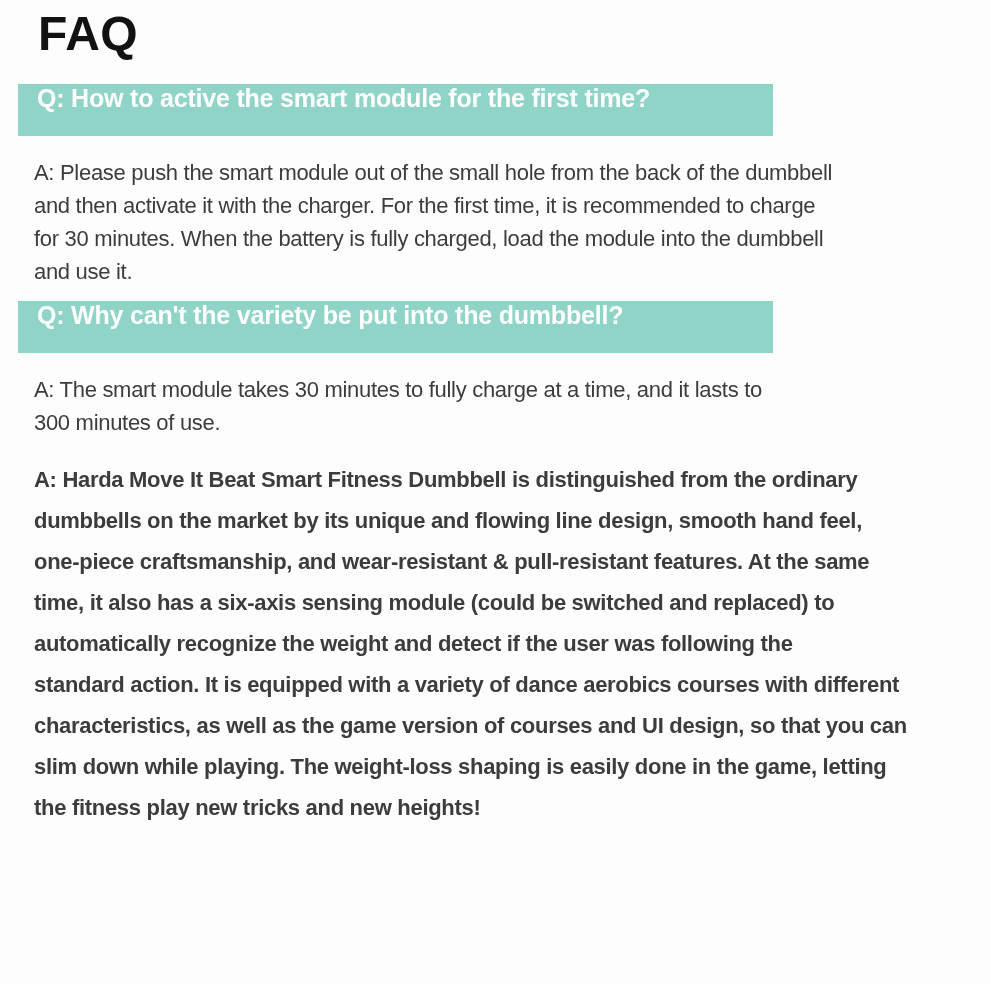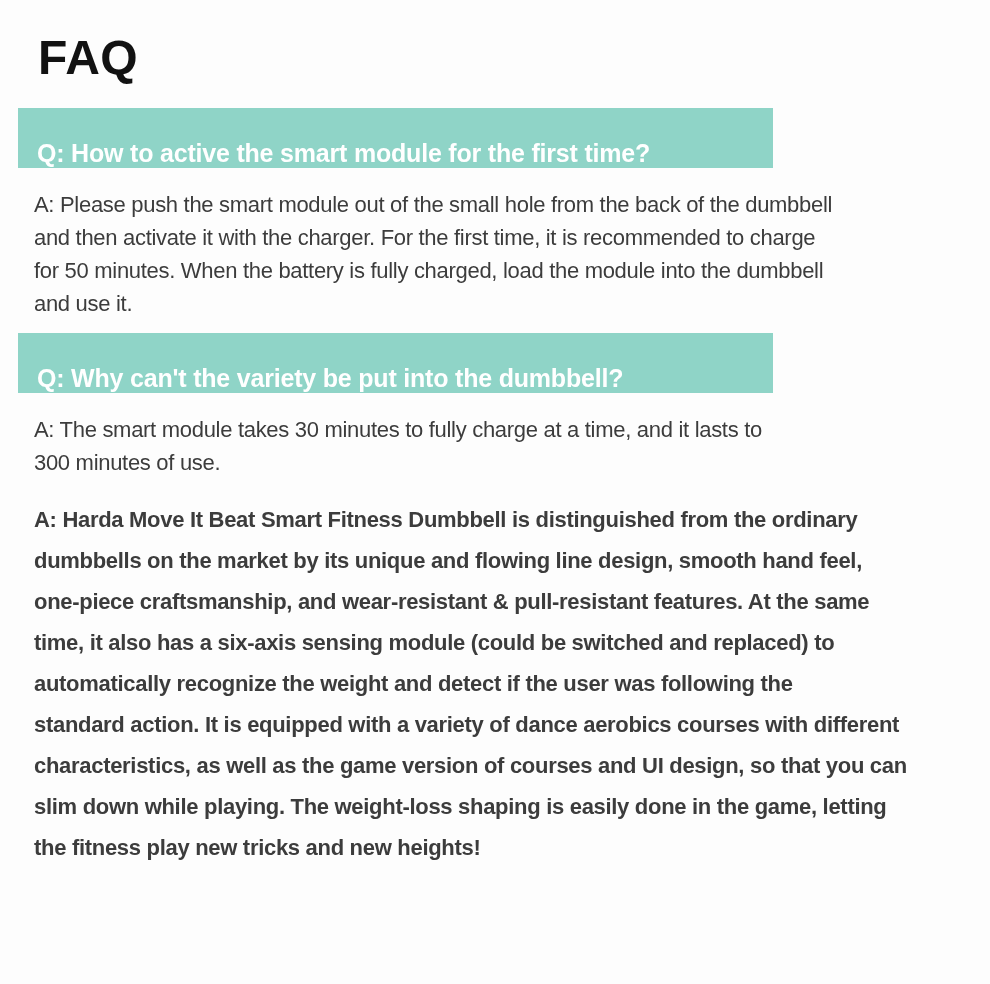--- a/index.html
+++ b/index.html
@@ -16,34 +16,34 @@
     background: var(--bg);
     overflow: hidden;
     font-family: "Liberation Sans", sans-serif;
   }
   .page {
     width: 990px;
     height: 984px;
     position: relative;
   }
   .page-title {
-    margin: 30px 0 0 38px;
+    margin: 6px 0 0 38px;
     font-size: 48px;
     line-height: 56px;
     font-weight: 700;
     letter-spacing: 0.5px;
     color: var(--title-text);
   }
   .q-bar {
     margin-left: 18px;
     width: 755px;
-    height: 60px;
+    height: 52px;
     background: var(--accent);
     display: flex;
-    align-items: flex-end;
+    align-items: flex-start;
     padding-left: 19px;
   }
   .faq-item.wide .q-bar { width: 864px; }
   .q-text {
     color: var(--question-text);
     font-weight: 700;
     font-size: 25px;
     letter-spacing: -0.2px;
     white-space: pre;
   }
@@ -68,21 +68,21 @@
 <div class="page">
 
   <h1 class="page-title">FAQ</h1>
 
   <section class="faq-item faq-item-1">
     <div class="q-bar">
       <span class="q-text">Q: How to active the smart module for the first time?</span>
     </div>
     <p class="answer">A: Please push the smart module out of the small hole from the back of the dumbbell
 and then activate it with the charger. For the first time, it is recommended to charge
-for 50 minutes. When the battery is fully charged, load the module into the dumbbell
+for 30 minutes. When the battery is fully charged, load the module into the dumbbell
 and use it.</p>
   </section>
 
   <section class="faq-item faq-item-2">
     <div class="q-bar">
       <span class="q-text">Q: Why can't the variety be put into the dumbbell?</span>
     </div>
   </section>
 
   <section class="faq-item faq-item-3">

